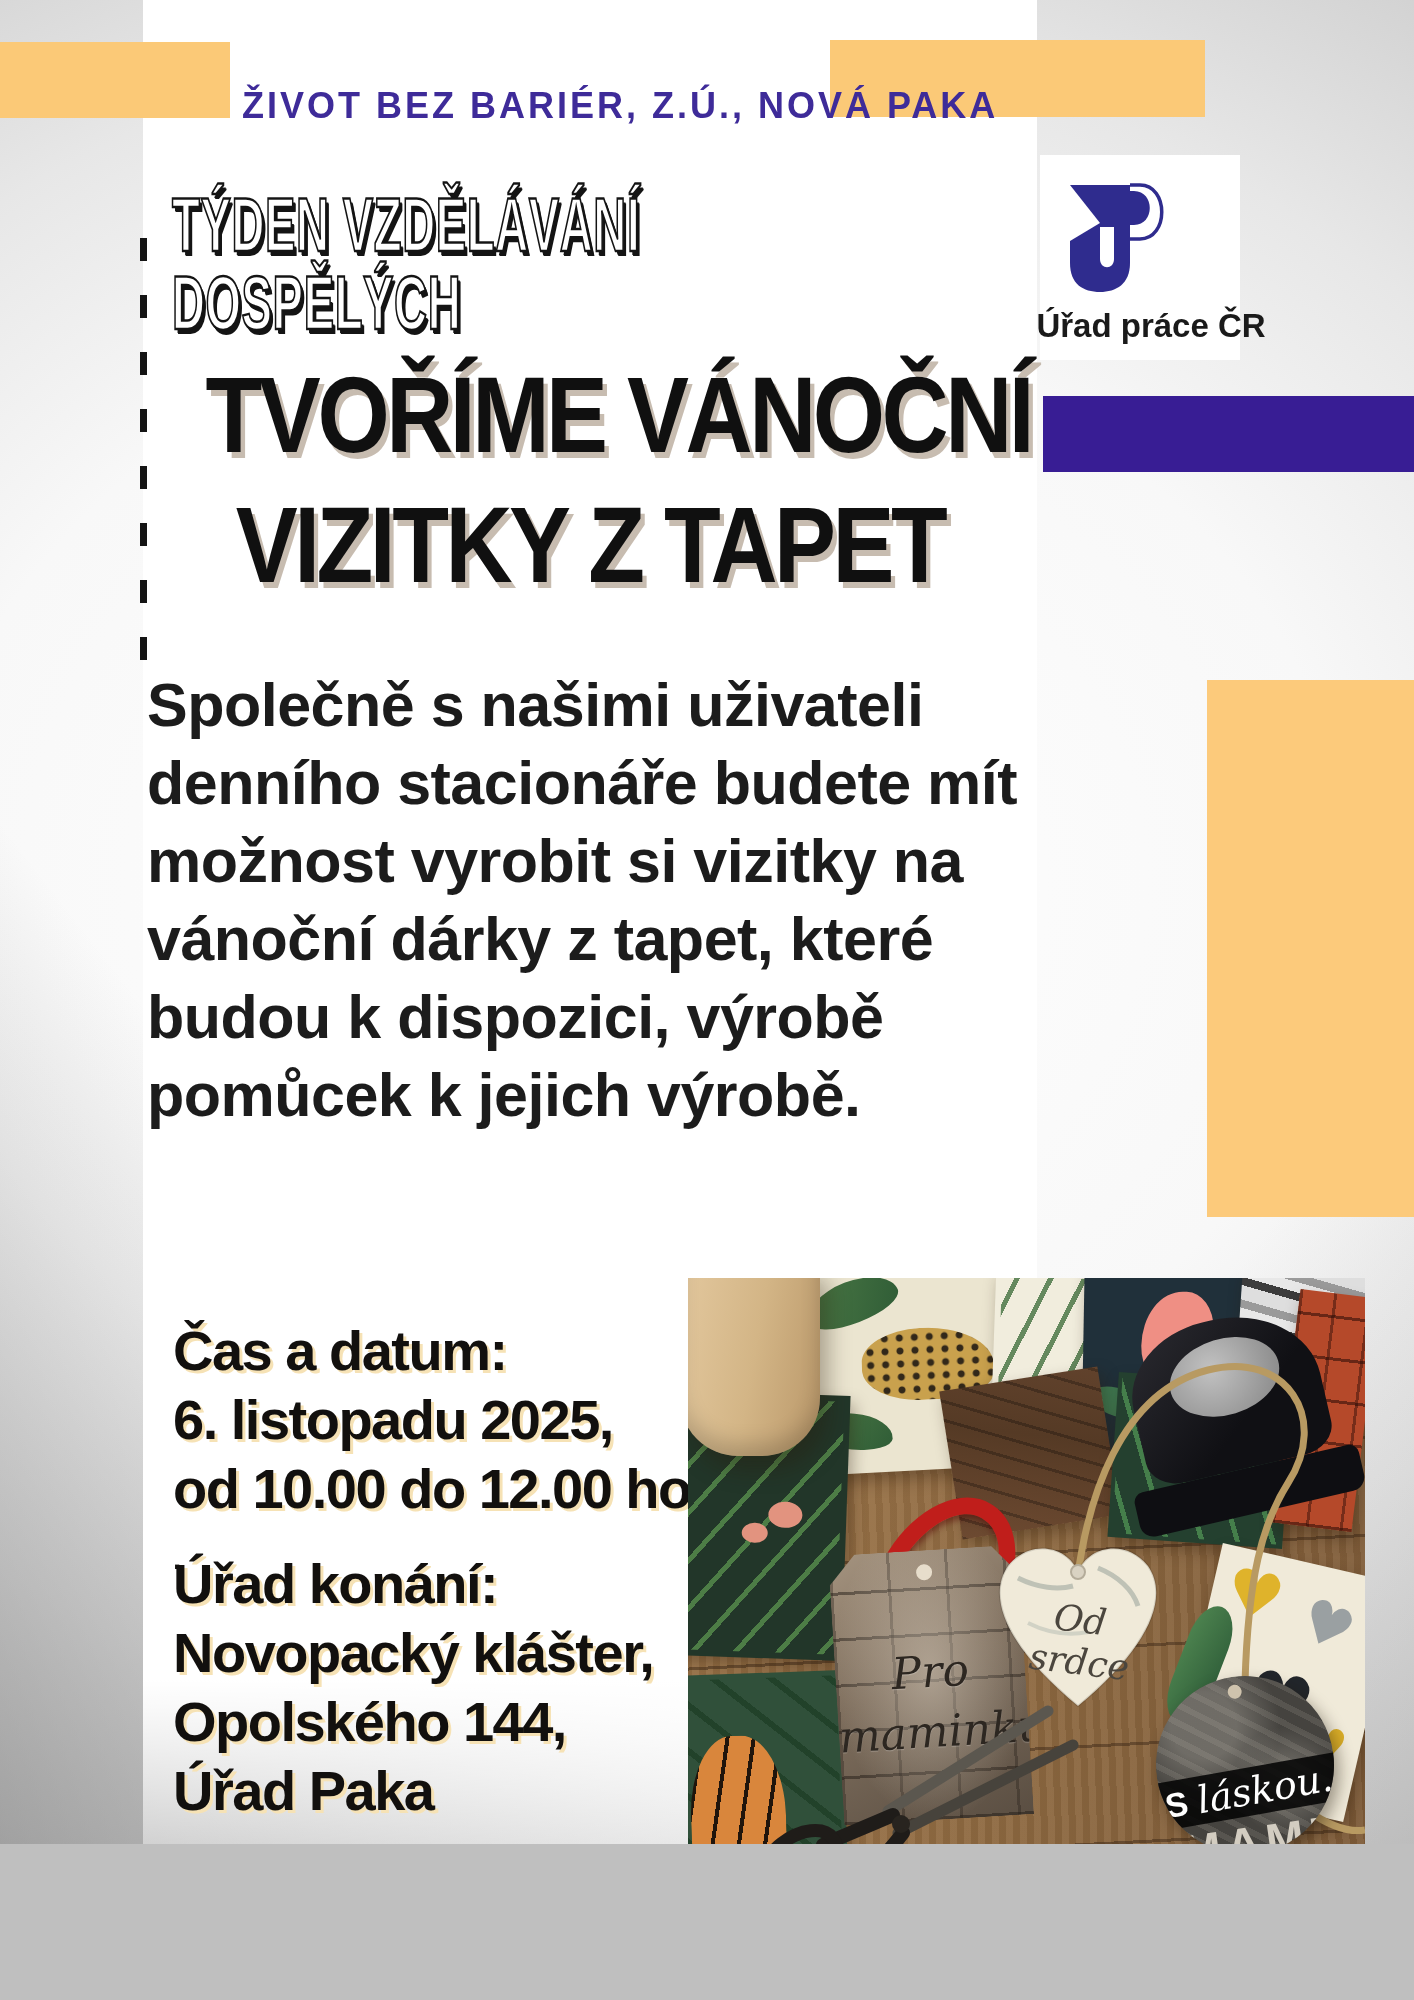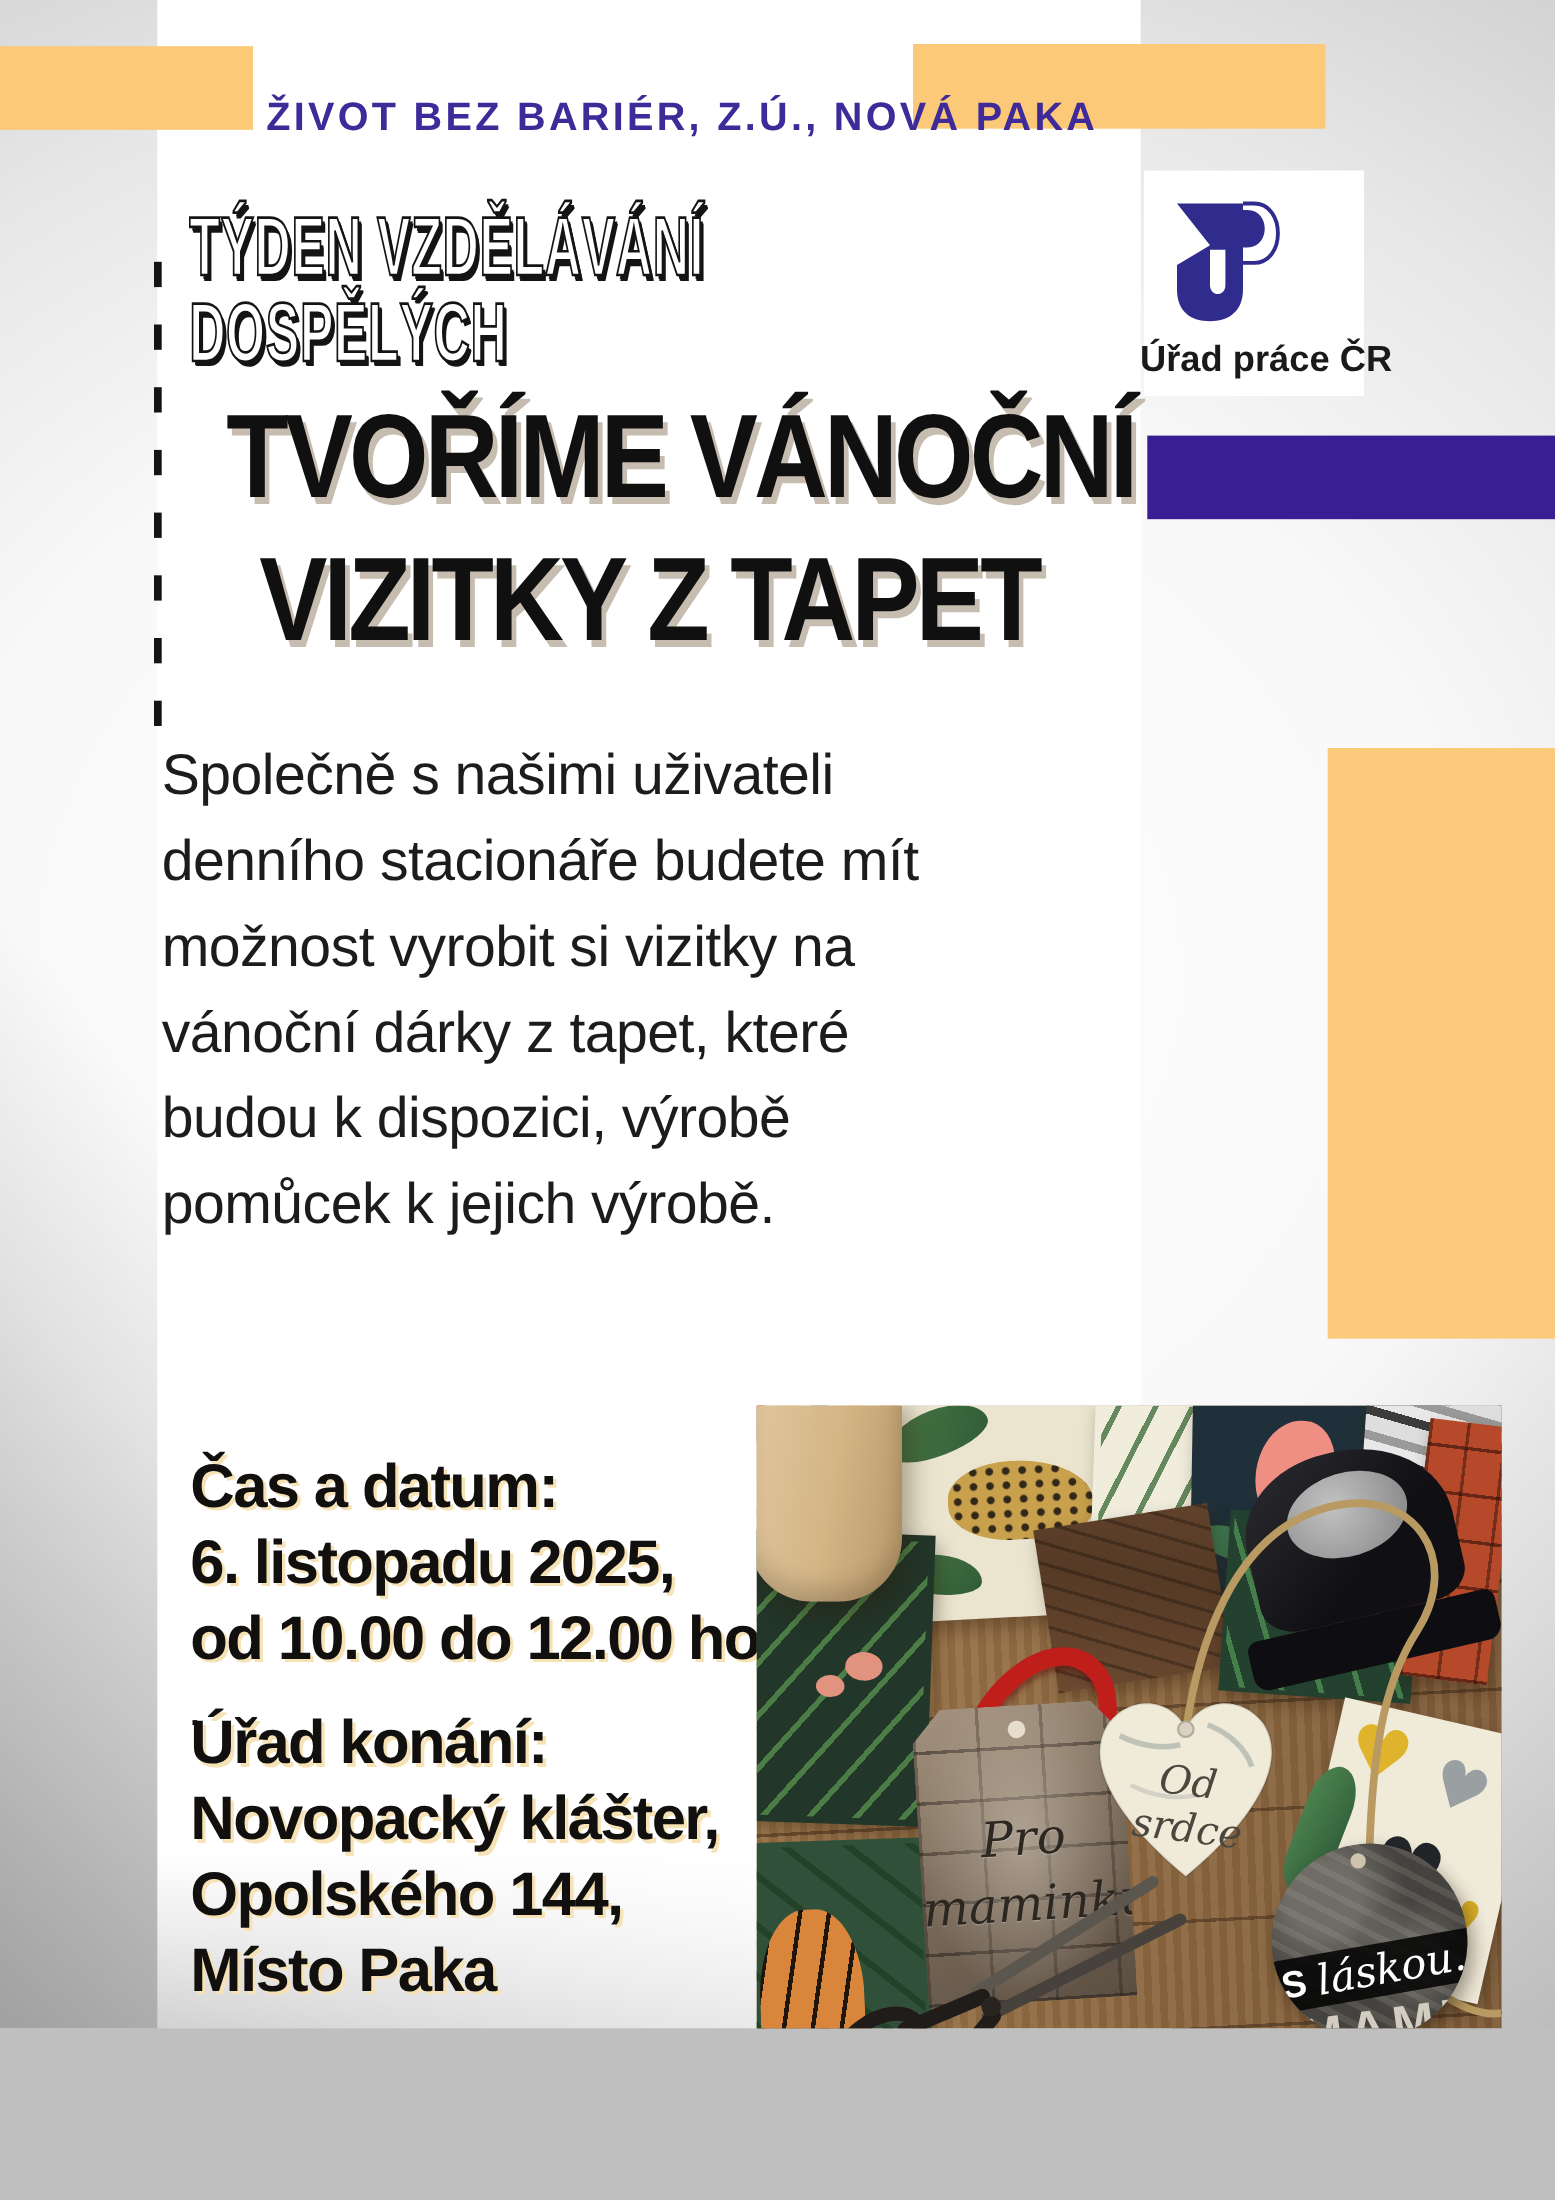--- a/index.html
+++ b/index.html
@@ -26,22 +26,22 @@
     font-size:36px;font-weight:bold;letter-spacing:3px;color:#3e2b99;white-space:nowrap;}
   .program-heading{left:172px;top:186px;z-index:3;font-weight:bold;font-size:76px;line-height:78px;
     color:#ffffff;letter-spacing:1px;white-space:nowrap;
     -webkit-text-stroke:2.5px #141414;
     text-shadow:4px 4px 0 #141414,5px 5px 0 #141414;
     transform:scaleX(.60);transform-origin:left top;}
   .main-title{left:143px;top:350px;width:894px;z-index:3;text-align:center;
     font-size:108px;line-height:130px;font-weight:bold;letter-spacing:-4px;color:#101010;
     text-shadow:5px 6px 0 rgba(193,181,167,.9);
     transform:scaleX(.86);transform-origin:50% 0;white-space:nowrap;}
-  .intro{left:147px;top:666px;width:840px;z-index:3;font-size:52px;line-height:78px;
-    letter-spacing:-.5px;color:#1c1c1c;white-space:nowrap;}
+  .intro{left:147px;top:666px;width:840px;z-index:3;font-size:61px;line-height:78px;
+    letter-spacing:-.5px;color:#1c1c1c;white-space:nowrap;font-weight:bold;}
   .info{z-index:3;font-size:56px;line-height:69px;font-weight:bold;letter-spacing:-1.5px;
     color:#12100e;text-shadow:3px 3px 0 #f6e2b5;white-space:nowrap;padding-left:30px;}
   .schedule{left:143px;top:1316px;}
   .stray-dot{left:143px;top:1524px;}
   .venue{left:143px;top:1549px;}
 
   
   .logo-card{left:1040px;top:155px;width:200px;height:205px;background:#ffffff;z-index:3;}
   .logo-mark{left:1060px;top:176px;width:120px;height:122px;z-index:4;}
   .logo-caption{left:990px;top:306px;width:230px;z-index:4;text-align:center;
@@ -188,21 +188,21 @@
   <div class="abs info schedule">
     <div>Čas a datum:</div>
     <div>6. listopadu 2025,</div>
     <div>od 10.00 do 12.00 hod.</div>
   </div>
   <div class="abs info stray-dot" style="font-size:30px">.</div>
   <div class="abs info venue">
     <div>Úřad konání:</div>
     <div>Novopacký klášter,</div>
     <div>Opolského 144,</div>
-    <div>Místo Paka</div>
+    <div>Úřad Paka</div>
   </div>
 
   <div class="abs photo">
 
     <div class="abs pencil" style="left:18px;top:-15px;background:#e7c43a;transform:rotate(8deg)"></div>
     <div class="abs pencil" style="left:-2px;top:-10px;background:#a33127;transform:rotate(-14deg)"></div>
     <div class="abs pencil" style="left:48px;top:-15px;background:#3f7a66;transform:rotate(3deg)"></div>
     <div class="abs pencil" style="left:76px;top:-18px;background:#d9b63a;transform:rotate(18deg)"></div>
     <div class="abs pencil" style="left:102px;top:-12px;background:#c98136;transform:rotate(24deg)"></div>
     <div class="abs cup"></div>

